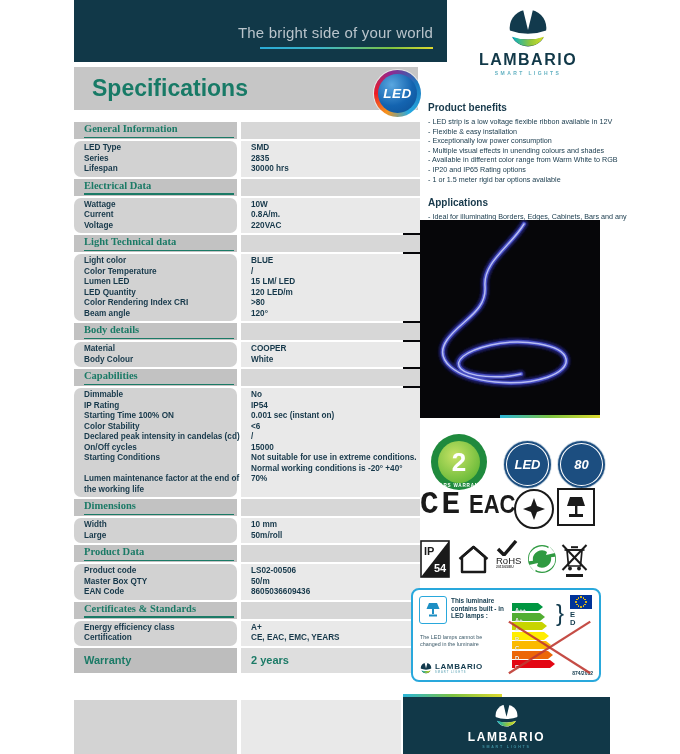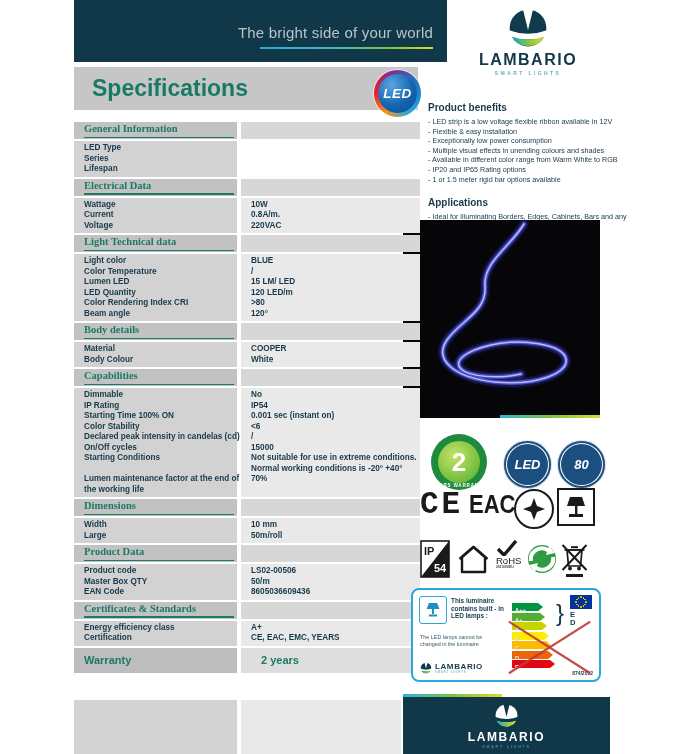--- a/index.html
+++ b/index.html
@@ -43,28 +43,28 @@
   
   .spec-table{position:absolute;left:74px;top:122px;width:346px;}
   .tgroup{margin-bottom:2px;}
   .thead-row{display:flex;gap:4px;margin-bottom:2px;font-family:Liberation Serif, serif;}
   .thead-left{width:163px;height:17px;background:#c2c2c2;position:relative;}
   .thead-left::after{content:"";position:absolute;left:10px;right:3px;bottom:1px;height:1.3px;background:#1b7a66;}
   .thead-text{position:absolute;left:10px;top:1px;font-size:10.5px;font-weight:700;color:#1b7a66;white-space:nowrap;}
   .thead-right{flex:1;background:#d7d7d7;}
   .tbody-row{display:flex;gap:4px;}
   .tcol{padding:2px 0;}
-  .tcol-l{width:163px;background:#d2d2d2;}
+  .tcol-l{width:163px;background:#d2d2d2;border-radius:7px;}
   .tcol-v{width:179px;background:#e9e9e9;}
   .tline{height:10.5px;line-height:10.5px;font-size:8.2px;font-weight:700;color:#16384a;
          white-space:nowrap;padding-left:10px;overflow:visible;}
   .twarranty{display:flex;gap:4px;margin-top:1px;}
   .twarranty .wl{width:163px;height:25px;background:#bdbdbd;line-height:25px;padding-left:10px;box-sizing:border-box;
          font-size:11px;font-weight:700;color:#1b7a66;}
-  .twarranty .wv{width:179px;height:25px;background:#dedede;line-height:25px;padding-left:20px;box-sizing:border-box;
+  .twarranty .wv{width:179px;height:25px;background:#dedede;line-height:25px;padding-left:10px;box-sizing:border-box;
          font-size:11px;font-weight:700;color:#1b7a66;}
 
   .fill-left{position:absolute;left:74px;top:700px;width:163px;height:54px;background:#d3d3d3;}
   .fill-right{position:absolute;left:241px;top:700px;width:160px;height:54px;background:#e9e9e9;}
 
   
   .badge{position:absolute;}
   .navy-badge{border-radius:50%;background:#1c4e80;display:flex;align-items:center;justify-content:center;
         box-shadow:inset 0 0 0 2px #1c4e80, inset 0 0 0 3px #ffffff, 0 0 0 1px #d7e2ea;}
   .navy-badge span{color:#fff;font-weight:700;font-style:italic;font-size:13px;}
@@ -188,20 +188,25 @@
             <span class="thead-text">General Information</span>
           </div>
           <div class="thead-right"></div>
         </div>
         <div class="tbody-row">
           <div class="tcol tcol-l">
             <div class="tline">LED Type</div>
             <div class="tline">Series</div>
             <div class="tline">Lifespan</div>
           </div>
+          <div class="tcol tcol-v">
+            <div class="tline">SMD</div>
+            <div class="tline">2835</div>
+            <div class="tline">30000 hrs</div>
+          </div>
         </div>
       </div>
       <div class="tgroup">
         <div class="thead-row">
           <div class="thead-left">
             <span class="thead-text">Electrical Data</span>
           </div>
           <div class="thead-right"></div>
         </div>
         <div class="tbody-row">

